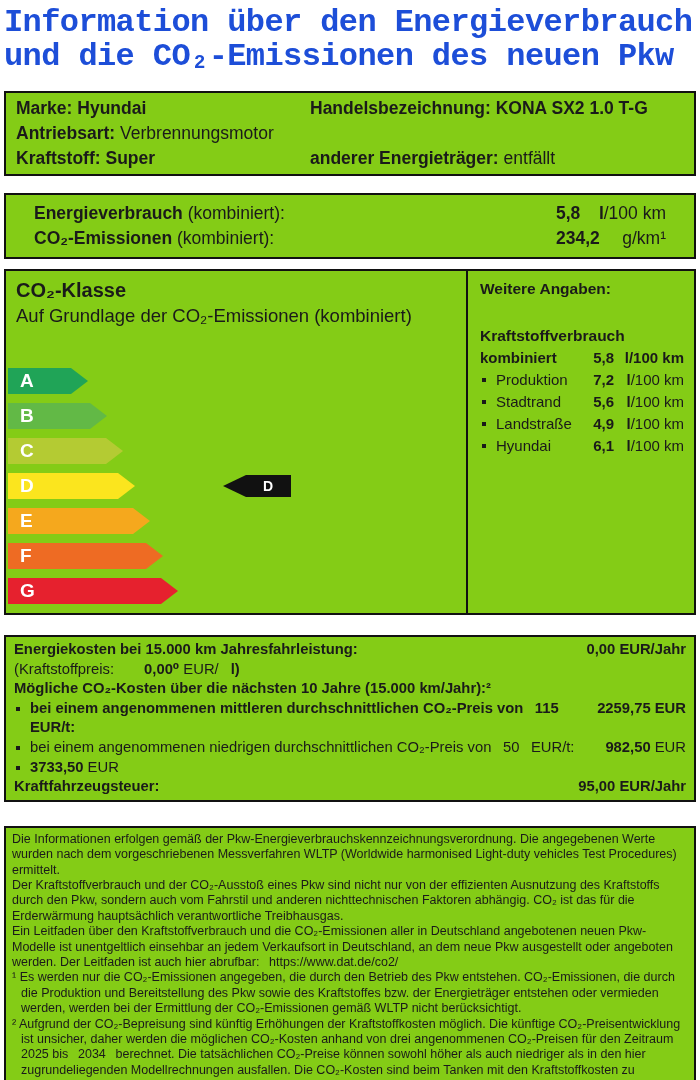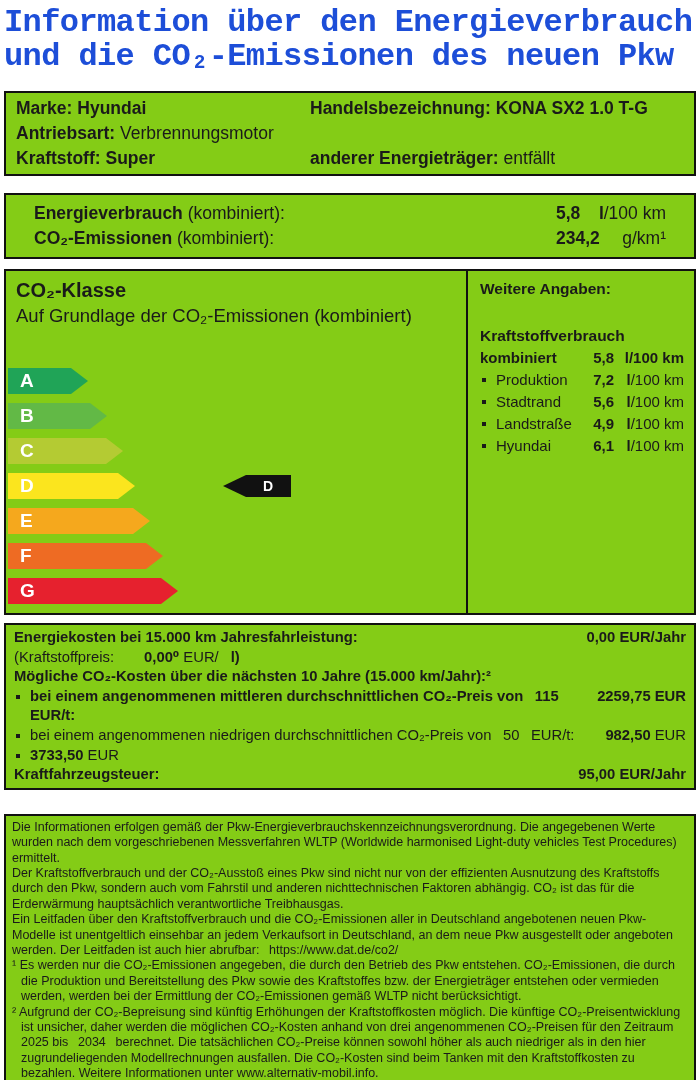--- a/index.html
+++ b/index.html
@@ -61,21 +61,21 @@
   .drow.bulleted .dlabel::before {
     content:""; width:4px; height:4px; background:#1a1a1a;
     display:inline-block; margin:0 10px 0 2px; flex:0 0 auto;
   }
   .drow .dval { width:34px; text-align:right; font-weight:bold; }
   .drow .dunit { width:70px; text-align:right; }
   .drow .dunit b { font-weight:bold; }
   .drow.allbold { font-weight:bold; }
 
   
-  .box-costs { margin-top:8px; padding:3px 8px; font-size:14.8px; }
+  .box-costs { margin-top:20px; padding:3px 8px; font-size:14.8px; }
   .cost-row { display:flex; justify-content:space-between; line-height:19.6px; }
   .cost-row .right { white-space:nowrap; text-align:right; }
   .fuelprice .fp-val { font-weight:bold; margin-left:30px; }
   .fuelprice .fp-mid { margin-left:4px; }
   .fuelprice .fp-suf { font-weight:bold; margin-left:12px; }
   .cost-bullet { display:flex; line-height:19.6px; }
   .cost-bullet .sq { width:4px; height:4px; background:#1a1a1a; flex:0 0 auto; margin:8px 10px 0 2px; }
   .cost-bullet .ctext { flex:1; }
   .cost-bullet .cval { white-space:nowrap; text-align:right; }
   .cost-bullet .cval .amt { font-weight:bold; }

